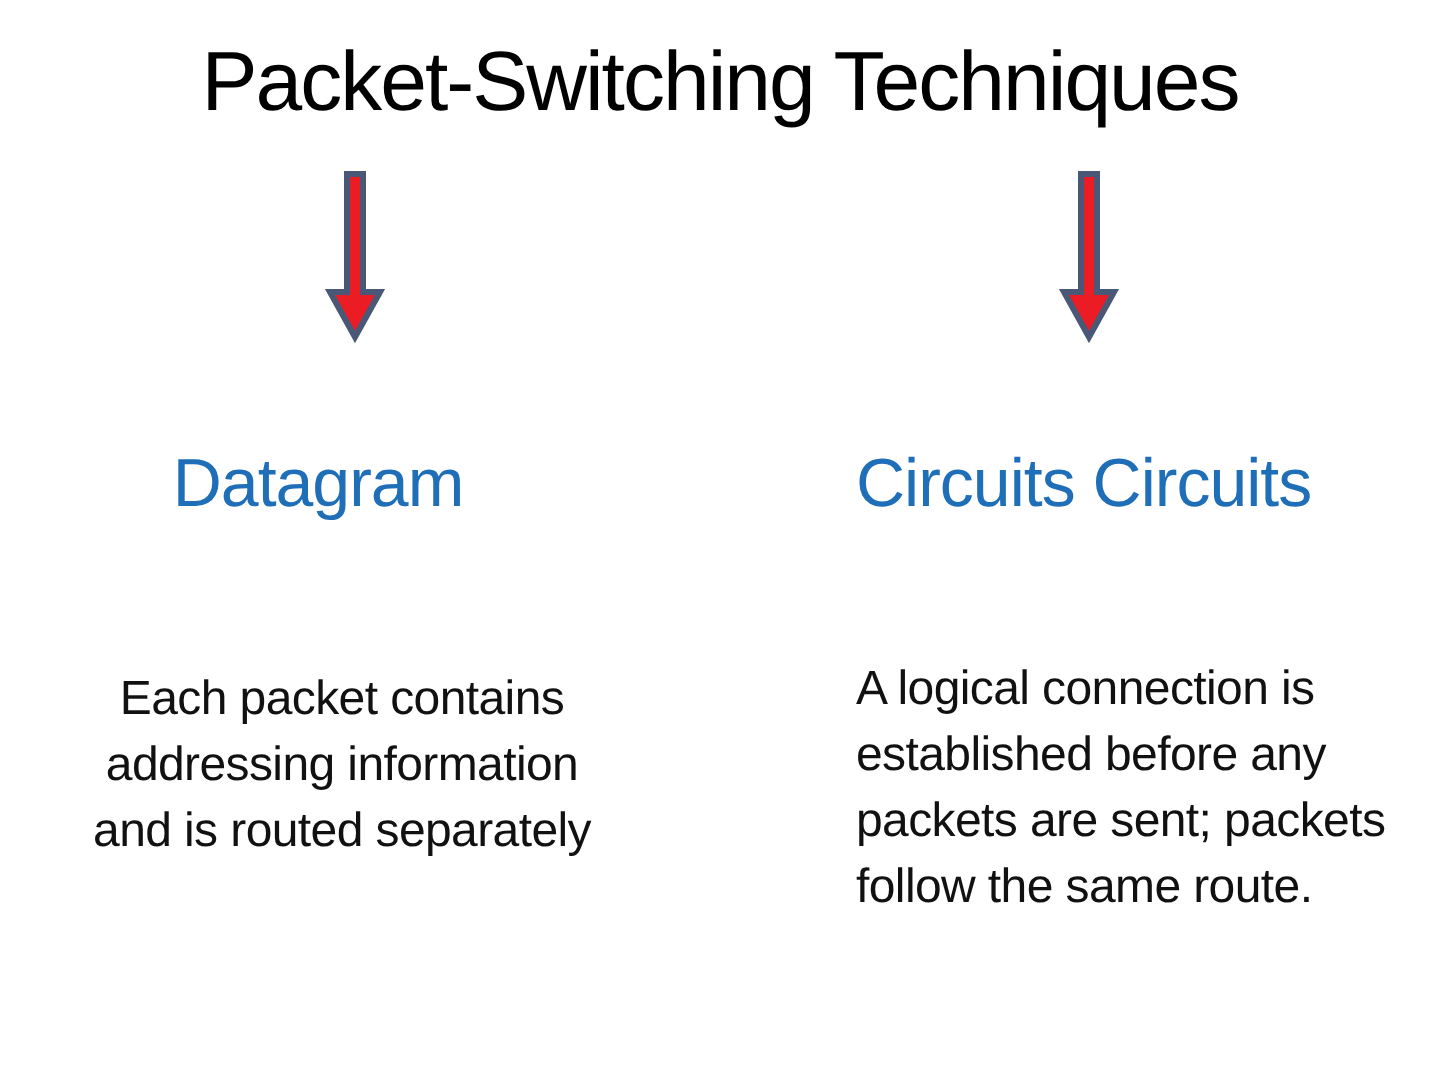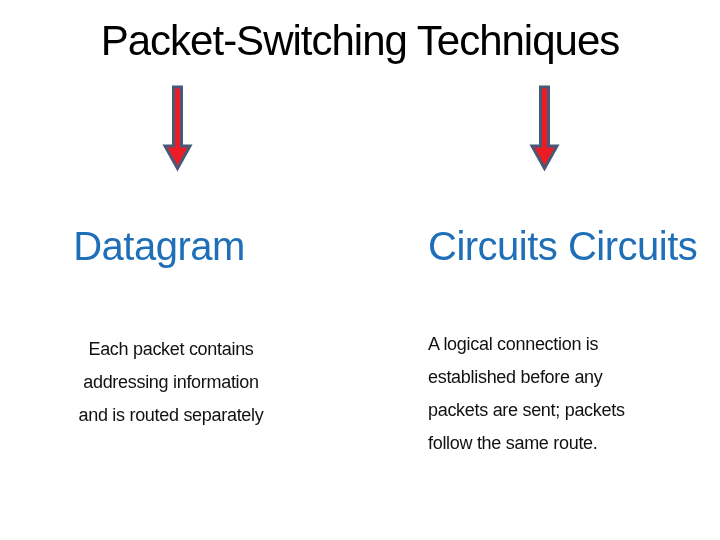--- a/index.html
+++ b/index.html
@@ -42,41 +42,41 @@
   .arrow-left  { left: 159px; }
   .arrow-right { left: 526px; }
   .arrow path {
     fill: var(--arrow-fill);
     stroke: var(--arrow-outline);
     stroke-width: 3;
     stroke-linejoin: miter;
   }
   .col-heading {
     position: absolute;
-    font-size: 40px;
+    font-size: 34px;
     font-weight: 400;
     letter-spacing: -0.5px;
     color: var(--heading-text);
     line-height: 1.2;
     white-space: nowrap;
   }
   .heading-datagram {
     top: 222px;
     left: 9px;
     width: 300px;
     text-align: center;
   }
   .heading-vc {
     top: 222px;
     left: 428px;
     text-align: left;
   }
   .col-body {
     position: absolute;
-    font-size: 18px;
+    font-size: 24px;
     letter-spacing: -0.3px;
     color: var(--body-text);
     line-height: 33px;
     white-space: pre-line;
   }
   .body-datagram {
     top: 333px;
     left: 11px;
     width: 320px;
     text-align: center;

